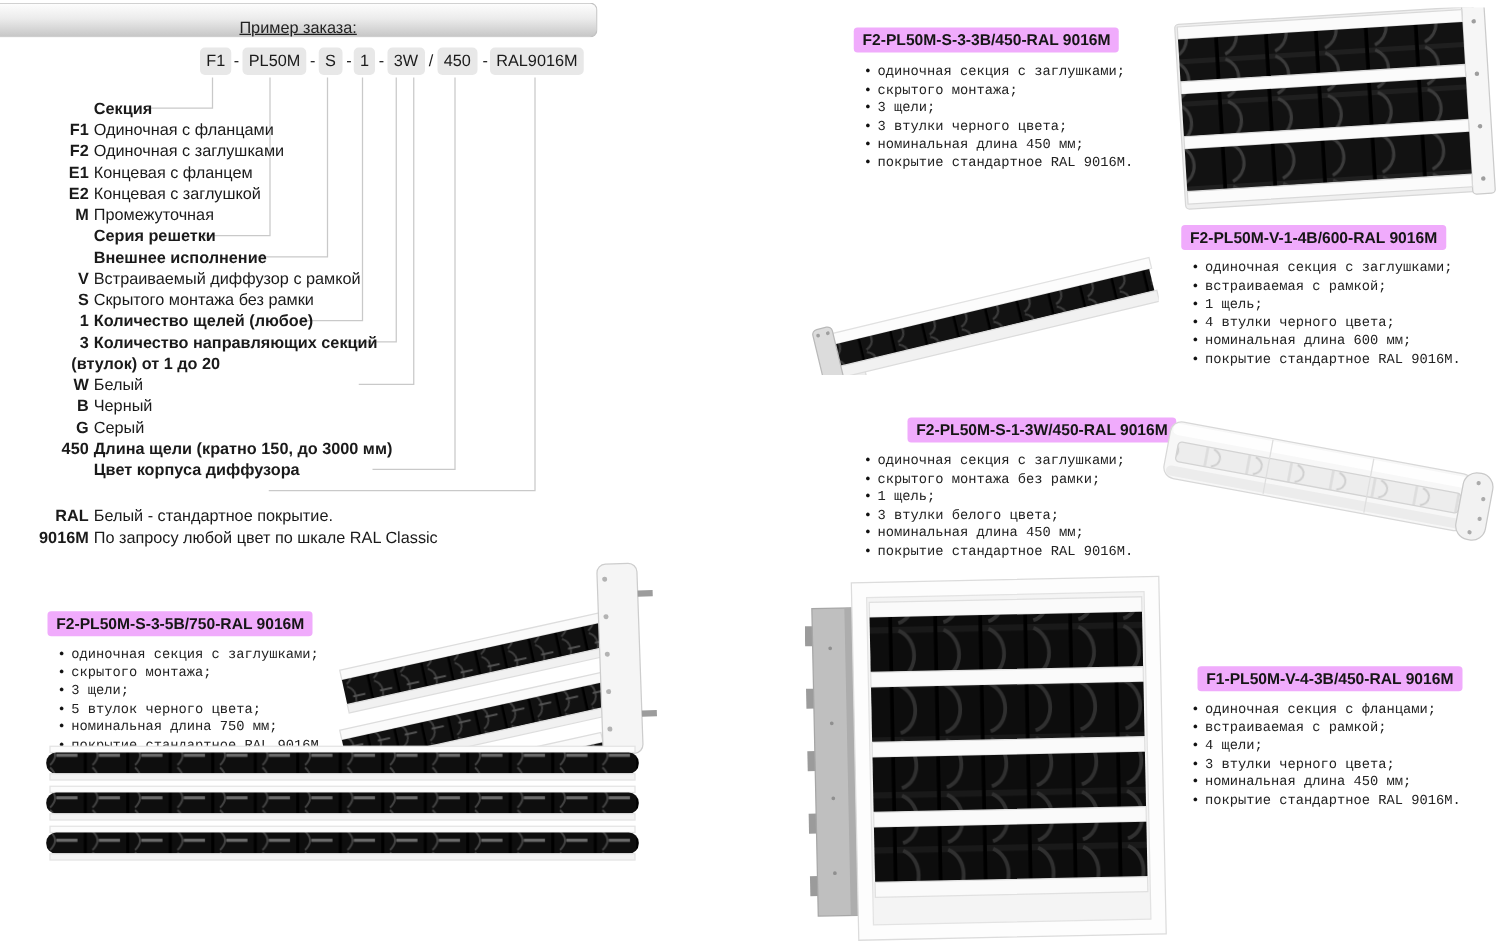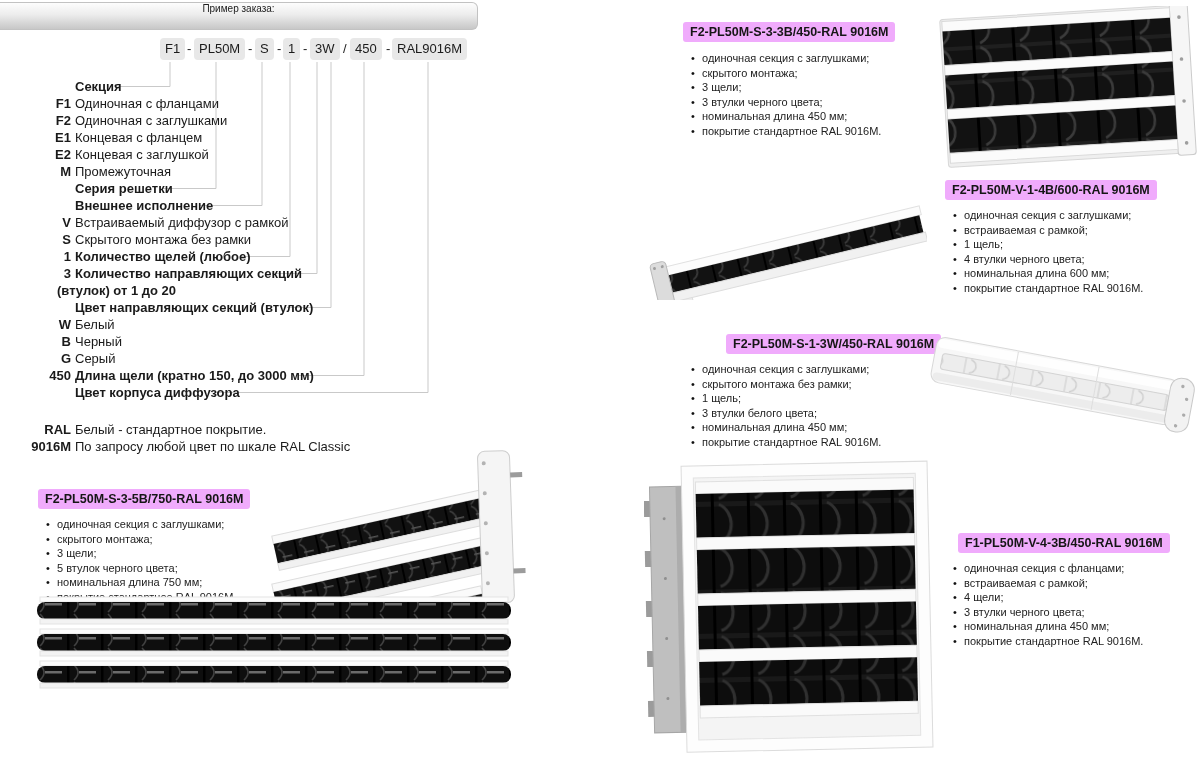--- a/index.html
+++ b/index.html
@@ -7,22 +7,22 @@
     width:1200px;height:757px;position:relative;overflow:hidden;
     background:#ffffff;color:#1a1a1a;
     font-family:"Liberation Sans", sans-serif;
   }
   .abs{position:absolute;}
   
   .header-bar{
     left:0;top:2px;width:477px;height:26px;
     background:linear-gradient(180deg,#fdfdfd 0%,#ececec 45%,#c7c7c7 100%);
     border:1px solid #c2c2c2;border-left:none;border-radius:0 6px 6px 0;
-    display:flex;align-items:flex-start;justify-content:center;
-    font-size:10px;color:#222;
+    display:flex;align-items:flex-end;justify-content:center;
+    font-size:13px;color:#222;text-decoration:underline;
   }
   
   .seg{
     position:absolute;top:38px;height:22px;line-height:22px;
     background:#e8e8e8;border-radius:4px;padding:0 5px;
     font-size:13px;color:#1b1b1b;white-space:nowrap;
   }
   .sep{position:absolute;top:38px;height:22px;line-height:22px;font-size:13px;color:#1b1b1b;}
   
   .legend{left:0;top:78px;width:470px;position:absolute;z-index:2;}
@@ -33,21 +33,21 @@
   .l2{margin-left:57px;font-weight:bold;font-size:13px;line-height:17px;}
   .gap{margin-top:20px;}
   
   .connectors{left:0;top:0;z-index:1;pointer-events:none;}
   
   .ex-title{
     position:absolute;background:#f0abfc;border-radius:3px;
     padding:3px 7px;font-size:12.5px;font-weight:bold;color:#161616;white-space:nowrap;
   }
   .ex-list{position:absolute;font-size:11px;line-height:14.5px;color:#222;}
-  .bl{display:flex;}
+  .bl{display:flex;font-family:Liberation Mono, monospace;}
   .bl::before{content:"\2022";width:11px;flex:none;color:#111;}
   svg{display:block;}
 </style>
 </head>
 <body>
 
 <div class="abs header-bar">
   <span>Пример заказа:</span>
 </div>
 
@@ -123,24 +123,20 @@
     </div>
   <div class="lrow hdr">
       <span class="pfx">1</span>
       <span class="ltxt">Количество щелей (любое)</span>
     </div>
   <div class="lrow hdr">
       <span class="pfx">3</span>
       <span class="ltxt">Количество направляющих секций</span>
     </div>
   <div class="l2">(втулок) от 1 до 20</div>
-  <div class="lrow hdr">
-      <span class="pfx"></span>
-      <span class="ltxt">Цвет направляющих секций (втулок)</span>
-    </div>
   <div class="lrow">
       <span class="pfx">W</span>
       <span class="ltxt">Белый</span>
     </div>
   <div class="lrow">
       <span class="pfx">B</span>
       <span class="ltxt">Черный</span>
     </div>
   <div class="lrow">
       <span class="pfx">G</span>

